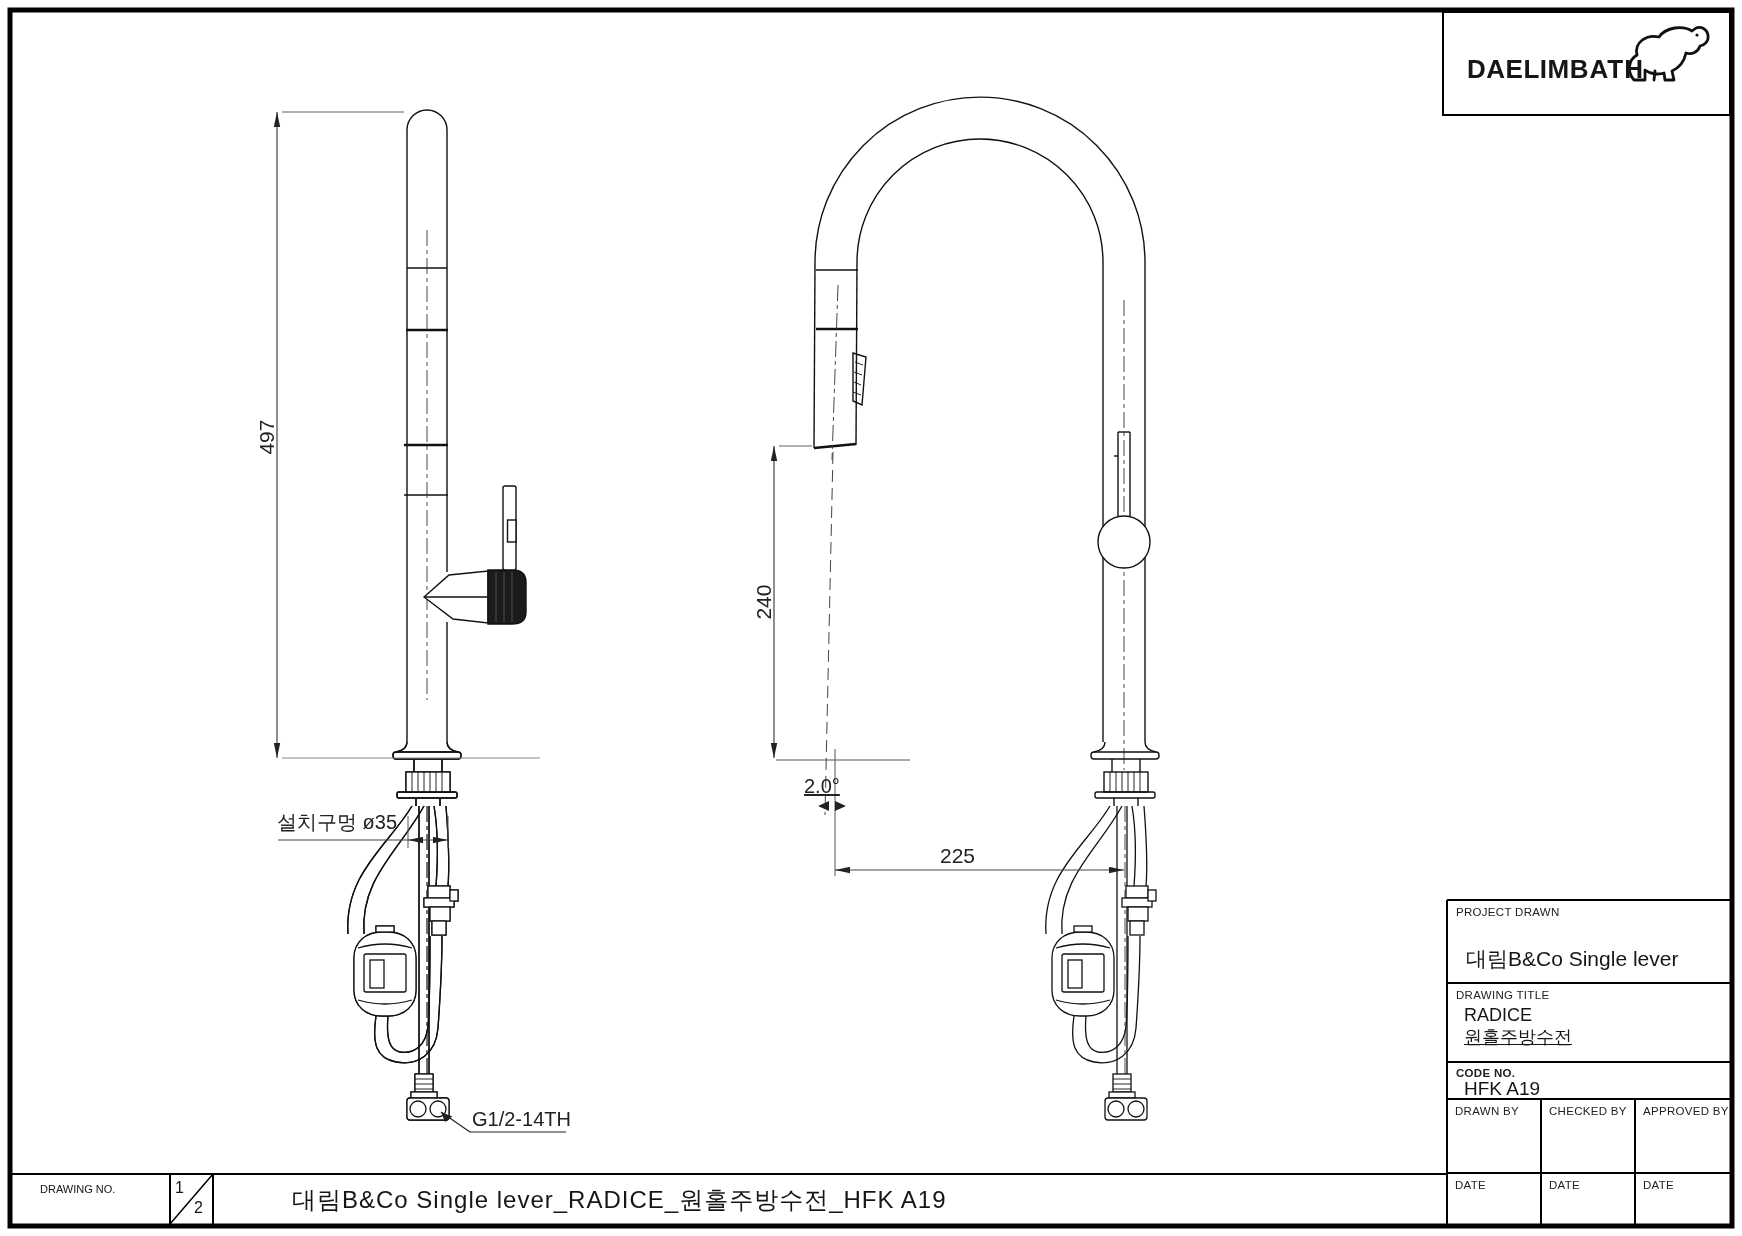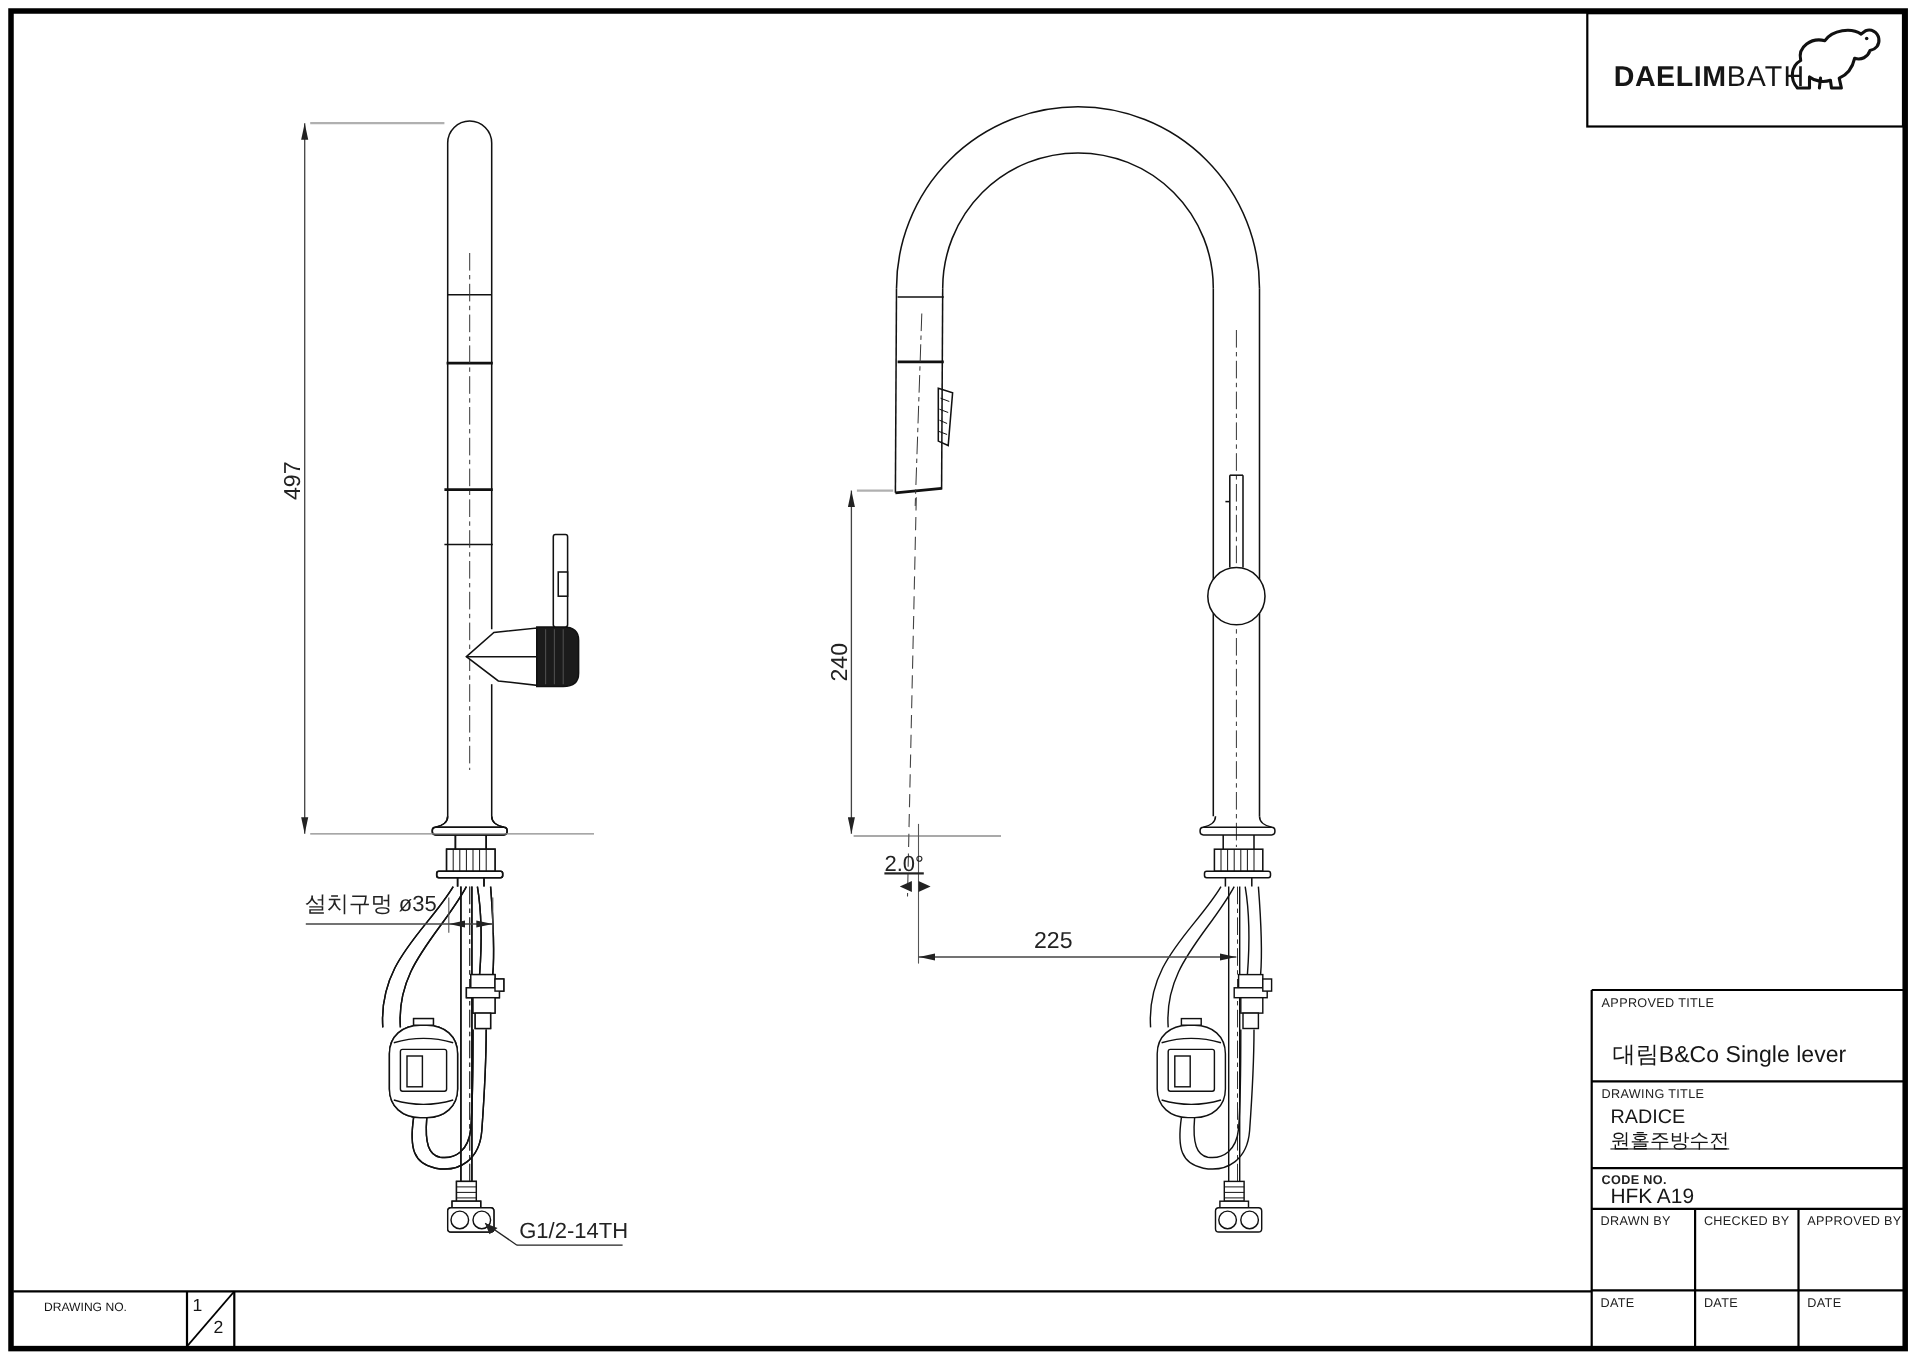--- a/index.html
+++ b/index.html
@@ -6,21 +6,21 @@
   #sheet{position:relative;width:1742px;height:1236px;background:#fff;overflow:hidden;
          font-family:"Liberation Sans","DejaVu Sans",sans-serif;color:#111;}
   #linework{position:absolute;left:0;top:0;}
   .lbl{position:absolute;white-space:nowrap;color:#161616;line-height:1.05;}
   .dim{font-size:21px;color:#222;}
   .rot{transform:rotate(-90deg);transform-origin:center center;text-align:center;}
   .small-lbl{font-size:11.5px;color:#222;letter-spacing:.3px;}
   .tb-val{font-size:21px;margin-top:20px;}
   .tb-val2{font-size:18px;}
   .logo-text{font-size:26px;font-weight:800;letter-spacing:.5px;}
-  .logo-text .light{font-weight:400;letter-spacing:1px;}
+  .logo-text .light{font-weight:700;letter-spacing:1px;}
   .sheet-title{font-size:24px;letter-spacing:1px;}
   .frac{font-size:16px;}
 </style>
 </head>
 <body>
 
 <div id="sheet">
 
 <svg id="linework" width="1742" height="1236" viewBox="0 0 1742 1236">
   <defs>
@@ -197,31 +197,32 @@
 
 <div class="lbl logo-text" style="left:1467px;top:56px;"><span>DAELIM</span><span class="light">BATH</span></div>
 
 <div class="lbl dim rot" style="left:237px;top:426px;width:60px;">497</div>
 <div class="lbl dim rot" style="left:734px;top:591px;width:60px;">240</div>
 <div class="lbl dim" style="left:940px;top:845px;width:80px;text-align:left;">225</div>
 <div class="lbl dim" style="left:804px;top:776px;font-size:20px;text-decoration:underline;">2.0°</div>
 <div class="lbl dim" style="left:277px;top:812px;font-size:20px;">설치구멍 ø35</div>
 <div class="lbl dim" style="left:472px;top:1109px;font-size:20px;">G1/2-14TH</div>
 
-<div class="lbl small-lbl" style="left:1456px;top:906px;">APPROVED TITLE</div>
+<div class="lbl small-lbl" style="left:1456px;top:906px;">PROJECT DRAWN</div>
 <div class="lbl tb-val" style="left:1466px;top:928px;">대림B&amp;Co Single lever</div>
 <div class="lbl small-lbl" style="left:1456px;top:989px;">DRAWING TITLE</div>
 <div class="lbl tb-val2" style="left:1464px;top:1006px;">RADICE</div>
 <div class="lbl tb-val2" style="left:1464px;top:1028px;text-decoration:underline;">원홀주방수전</div>
 <div class="lbl small-lbl" style="left:1456px;top:1067px;font-weight:bold;">CODE NO.</div>
 <div class="lbl" style="left:1464px;top:1079px;font-size:19px;">HFK A19</div>
 <div class="lbl small-lbl" style="left:1455px;top:1105px;">DRAWN BY</div>
 <div class="lbl small-lbl" style="left:1549px;top:1105px;">CHECKED BY</div>
 <div class="lbl small-lbl" style="left:1643px;top:1105px;">APPROVED BY</div>
 <div class="lbl small-lbl" style="left:1455px;top:1179px;">DATE</div>
 <div class="lbl small-lbl" style="left:1549px;top:1179px;">DATE</div>
 <div class="lbl small-lbl" style="left:1643px;top:1179px;">DATE</div>
 
 <div class="lbl" style="left:40px;top:1184px;font-size:11px;">DRAWING NO.</div>
 <div class="lbl frac" style="left:175px;top:1180px;">1</div>
 <div class="lbl frac" style="left:194px;top:1200px;">2</div>
+<div class="lbl sheet-title" style="left:292px;top:1187px;">대림B&amp;Co Single lever_RADICE_원홀주방수전_HFK A19</div>
 
 </div>
 
 </body></html>

